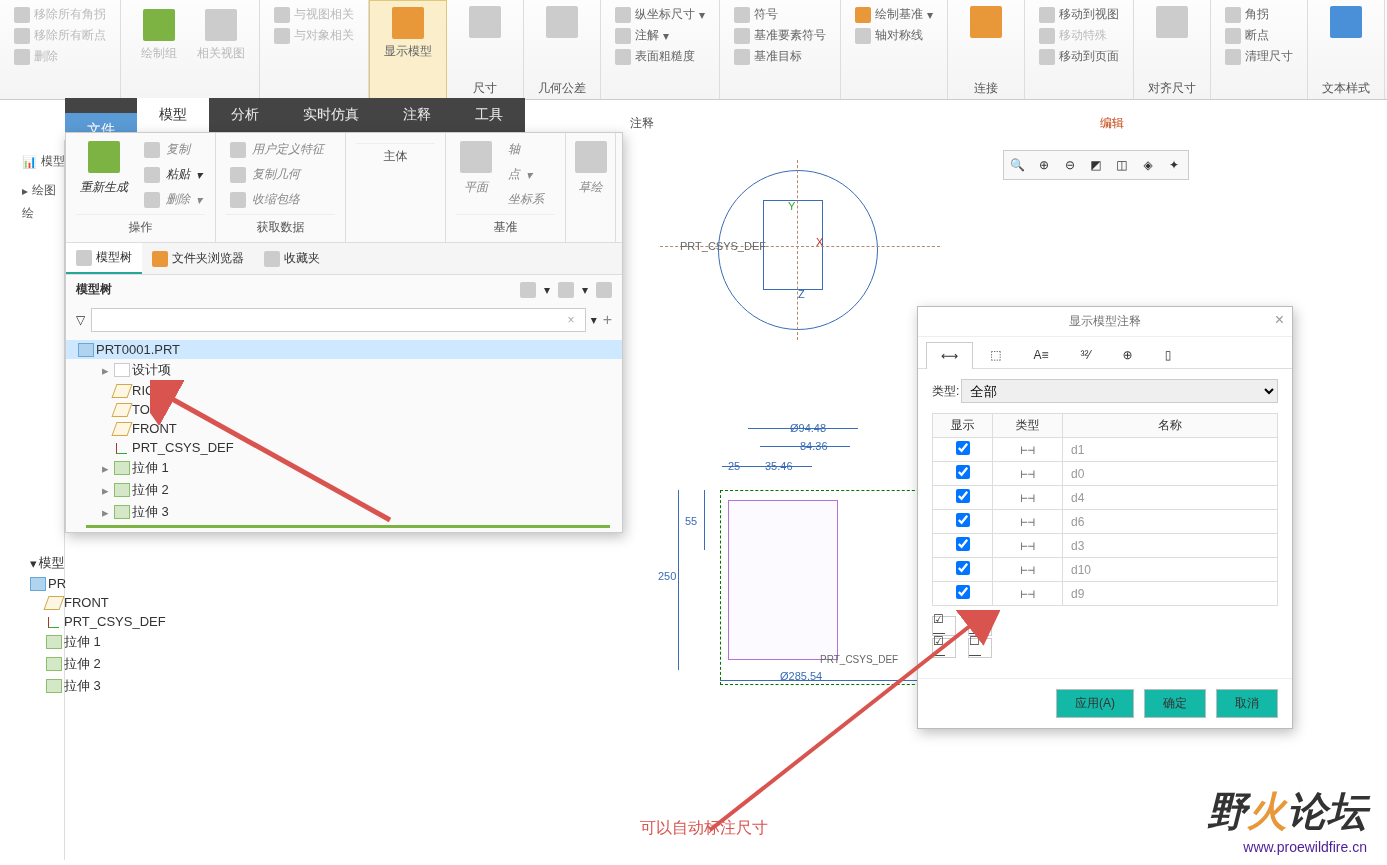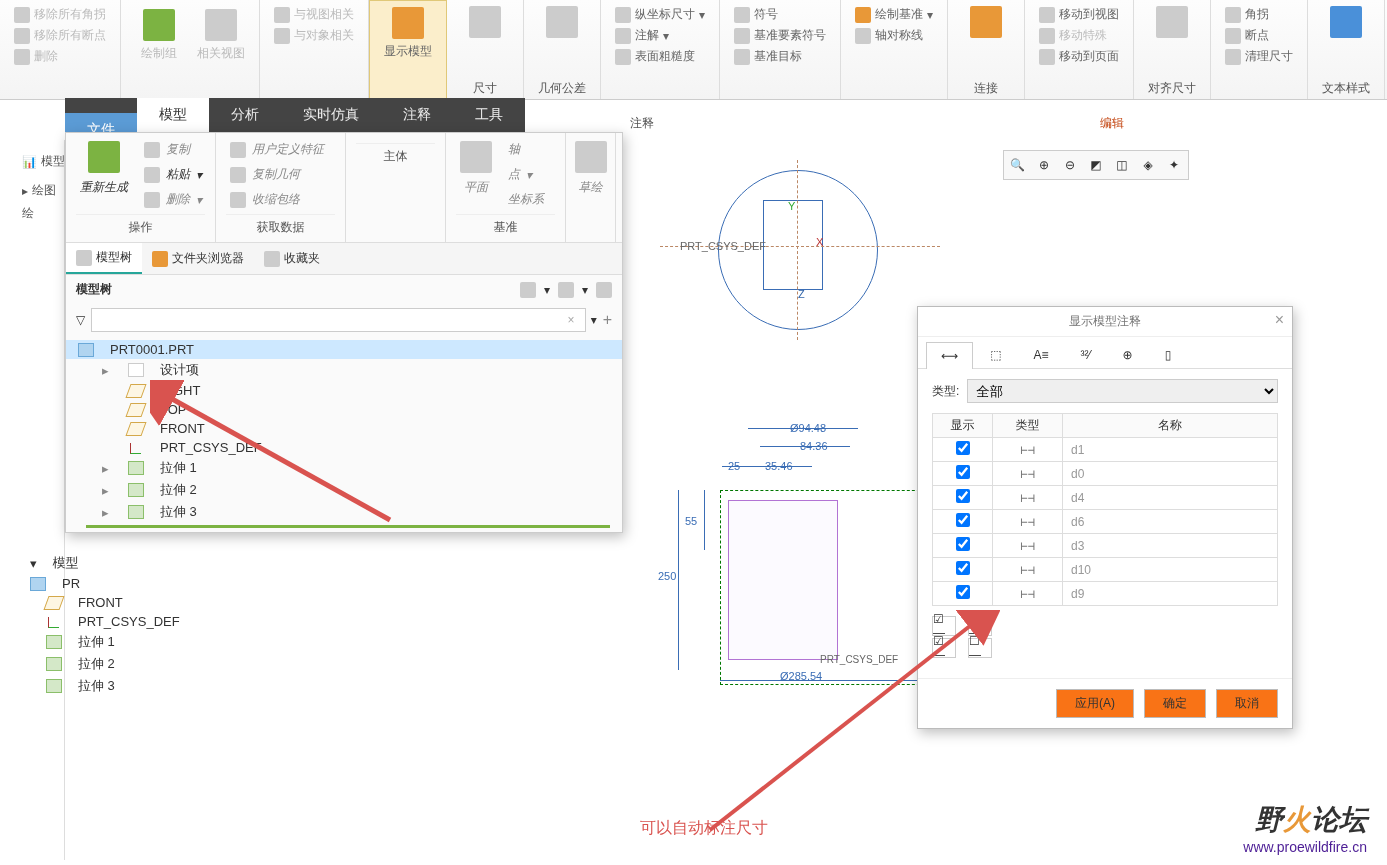--- a/index.html
+++ b/index.html
@@ -39,21 +39,21 @@
 
 .treetabs { display: flex; background: #f5f5f5; border-bottom: 1px solid #ddd; }
 .treetabs .tt { display: flex; align-items: center; gap: 4px; padding: 6px 10px; cursor: pointer; }
 .treetabs .tt.active { background: #fff; border-bottom: 2px solid #26a69a; }
 
 .treehdr { display: flex; align-items: center; padding: 6px 10px; gap: 8px; }
 .treefilter { display: flex; align-items: center; padding: 4px 10px; gap: 6px; }
 .treefilter input { flex: 1; border: 1px solid #ccc; height: 24px; padding: 0 6px; }
 
 .tree { padding: 4px 0; }
-.tnode { display: flex; align-items: center; gap: 16px; padding: 2px 10px 2px 20px; cursor: pointer; font-size: 13px; }
+.tnode { display: flex; align-items: center; gap: 2px; padding: 2px 10px 2px 20px; cursor: pointer; font-size: 13px; }
 .tnode.root { padding-left: 12px; background: #cde8ff; }
 .tnode.l1 { padding-left: 36px; }
 .tw { width: 10px; color: #888; }
 .ficon { width: 16px; height: 14px; display: inline-block; }
 .ficon.box { background: #b0d4f0; border: 1px solid #6aa8d8; }
 .ficon.des { background: #fff; border: 1px solid #ccc; }
 .ficon.plane { border: 1px solid #d4a84a; transform: skewX(-20deg); background: #fdf6e3; }
 .ficon.csys { position: relative; }
 .ficon.csys::before { content: ""; position: absolute; left: 2px; top: 2px; width: 10px; height: 10px; border-left: 1px solid #a33; border-bottom: 1px solid #3a3; }
 .ficon.feat { background: #d4e8c8; border: 1px solid #8bbf6a; }
@@ -87,40 +87,40 @@
 .part .dimline { position: absolute; border-top: 1px solid #3a6db5; }
 .part .dimlinev { position: absolute; border-left: 1px solid #3a6db5; }
 
 
 .dlg { position: absolute; right: 94px; top: 306px; width: 376px; background: #fff; border: 1px solid #bbb; box-shadow: 2px 4px 12px rgba(0,0,0,0.25); z-index: 20; }
 .dlg .titlebar { display: flex; align-items: center; justify-content: center; padding: 6px; color: #777; border-bottom: 1px solid #eee; position: relative; }
 .dlg .closex { position: absolute; right: 8px; top: 4px; cursor: pointer; color: #999; font-size: 16px; }
 .dlg .dtabs { display: flex; border-bottom: 1px solid #ddd; padding: 0 8px; gap: 2px; margin-top: 4px; }
 .dlg .dtab { padding: 6px 14px; cursor: pointer; border: 1px solid transparent; border-bottom: none; }
 .dlg .dtab.active { border-color: #ccc; background: #fff; position: relative; top: 1px; }
-.dlg .typerow { display: flex; align-items: center; gap: 8px; padding: 10px 14px; }
+.dlg .typerow { display: flex; align-items: center; gap: 2px; padding: 10px 14px; }
 .dlg select { flex: 1; height: 24px; border: 1px solid #ccc; padding: 0 4px; }
 .dlg table { width: calc(100% - 28px); margin: 0 14px; border-collapse: collapse; }
 .dlg th, .dlg td { border: 1px solid #ddd; padding: 3px 8px; font-size: 12px; text-align: left; }
 .dlg th { background: #fafafa; text-align: center; font-weight: normal; }
 .dlg td.c { text-align: center; }
 .dlg td.name { color: #999; }
 .dlg .selrow { padding: 10px 14px; display: flex; gap: 12px; }
 .dlg .selbtn { width: 24px; height: 20px; border: 1px solid #ccc; cursor: pointer; display: flex; align-items: center; justify-content: center; }
 .dlg .btns { display: flex; justify-content: flex-end; gap: 10px; padding: 10px 14px; border-top: 1px solid #eee; margin-top: 10px; }
-.dlg .btn { padding: 5px 18px; border: 1px solid #bbb; background: #f97316; cursor: pointer; }
+.dlg .btn { padding: 5px 18px; border: 1px solid #bbb; background: #14b8a6; cursor: pointer; }
 input[type=checkbox] { width: 14px; height: 14px; }
 
 
 .arrow { position: absolute; z-index: 50; pointer-events: none; }
 .redtext { color: #d9534f; font-size: 16px; }
 
 
 .watermark { position: absolute; right: 20px; bottom: 10px; text-align: right; }
-.watermark .t1 { font-size: 28px; color: #333; font-style: italic; font-weight: bold; }
+.watermark .t1 { font-size: 40px; color: #333; font-style: italic; font-weight: bold; }
 .watermark .t1 .fire { color: #e89838; }
 .watermark .t2 { font-size: 14px; color: #4c1d95; }
 </style>
 </head>
 <body>
 
 <div class="ribbon">
   <div class="rgroup">
     <div class="rbtn dis">
         <span class="ico"></span>

